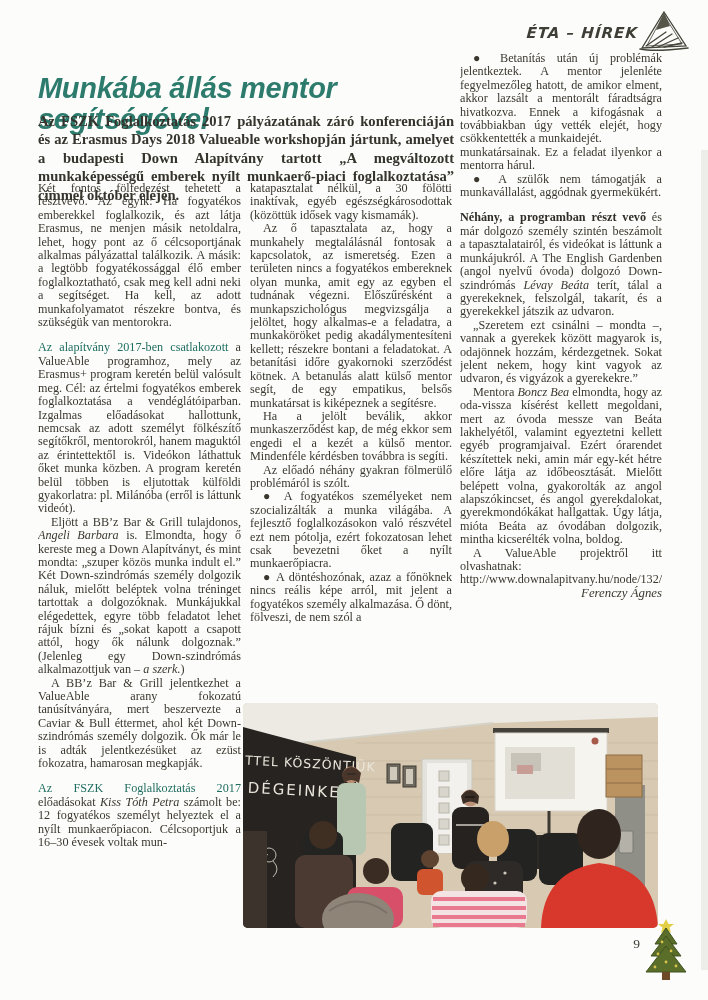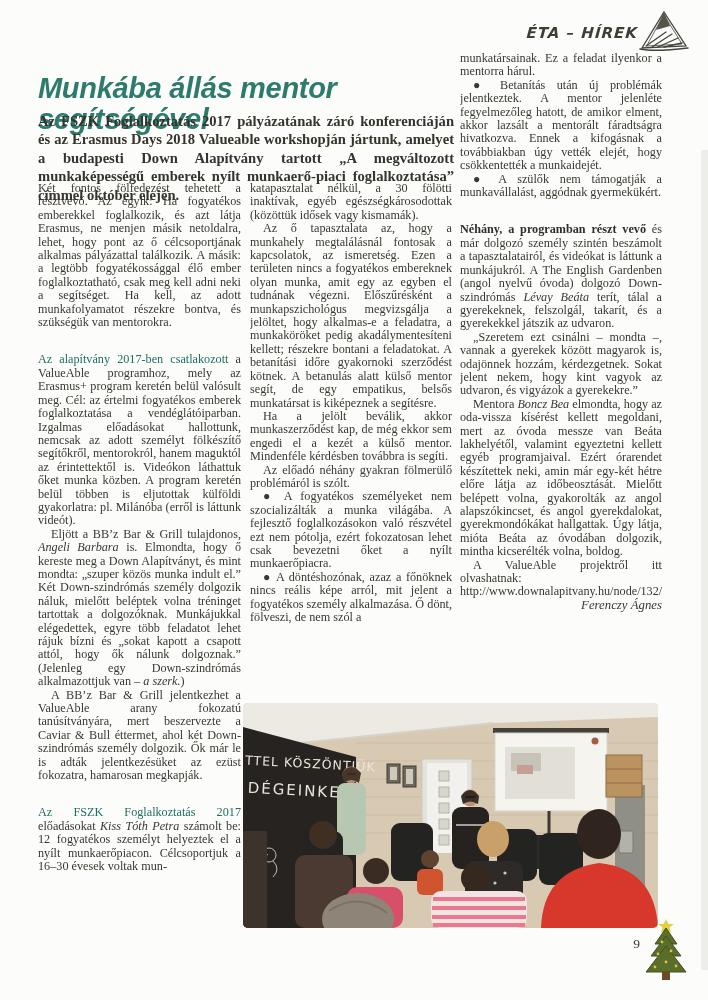--- a/index.html
+++ b/index.html
@@ -22,21 +22,21 @@
     text-align:justify;}
 
   
   .col{position:absolute;width:203px;font-size:12.2px;line-height:13.4px;
     color:#3a372f;overflow:hidden;}
   .col-1{left:38px;top:182px;height:762px;}
   .col-2{left:250px;top:182px;height:521px;width:202px;}
   .col-3{left:460px;top:52px;height:668px;width:202px;}
   .para{margin:0;text-align:justify;text-indent:13px;hyphens:auto;}
   .para.flush{text-indent:0;}
-  .para.space{margin-top:24px;}
+  .para.space{margin-top:12px;}
   .para.byline{text-align:right;text-indent:0;font-style:italic;margin-top:0;font-size:12.8px;}
   .seg-bt{font-weight:normal;color:#1f6e61;}
   .seg-b{font-weight:bold;color:#2f2d27;}
   .seg-i{font-style:italic;}
 
   
   .photo{position:absolute;left:243px;top:703px;width:415px;height:225px;
     border-radius:5px;overflow:hidden;box-shadow:0 0 0 1px #e3ddd2 inset;}
 
   
@@ -75,22 +75,22 @@
     </div>
   <div class="col col-2">
       <p class="para flush"><span>katapasztalat nélkül, a 30 fölötti inaktívak, egyéb egészségkárosodottak (közöttük idősek vagy kismamák).</span></p>
       <p class="para "><span>Az ő tapasztalata az, hogy a munkahely megtalálásnál fontosak a kapcsolatok, az ismeretség. Ezen a területen nincs a fogyatékos embereknek olyan munka, amit egy az egyben el tudnának végezni. Előszűrésként a munkapszichológus megvizsgálja a jelöltet, hogy alkalmas-e a feladatra, a munkaköröket pedig akadálymentesíteni kellett; részekre bontani a feladatokat. A betanítási időre gyakornoki szerződést kötnek. A betanulás alatt külső mentor segít, de egy empatikus, belsős munkatársat is kiképeznek a segítésre.</span></p>
       <p class="para "><span>Ha a jelölt beválik, akkor munkaszerződést kap, de még ekkor sem engedi el a kezét a külső mentor. Mindenféle kérdésben továbbra is segíti.</span></p>
       <p class="para "><span>Az előadó néhány gyakran fölmerülő problémáról is szólt.</span></p>
       <p class="para "><span>● A fogyatékos személyeket nem szocializálták a munka világába. A fejlesztő foglalkozásokon való részvétel ezt nem pótolja, ezért fokozatosan lehet csak bevezetni őket a nyílt munkaerőpiacra.</span></p>
       <p class="para "><span>● A döntéshozónak, azaz a főnöknek nincs reális képe arról, mit jelent a fogyatékos személy alkalmazása. Ő dönt, fölveszi, de nem szól a</span></p>
     </div>
   <div class="col col-3">
+      <p class="para "><span>● Betanítás után új problémák jelentkeztek. A mentor jelenléte fegyelmezőleg hatott, de amikor elment, akkor lazsált a mentorált fáradtságra hivatkozva. Ennek a kifogásnak a továbbiakban úgy vették elejét, hogy csökkentették a munkaidejét.</span></p>
       <p class="para flush"><span>munkatársainak. Ez a feladat ilyenkor a mentorra hárul.</span></p>
-      <p class="para "><span>● Betanítás után új problémák jelentkeztek. A mentor jelenléte fegyelmezőleg hatott, de amikor elment, akkor lazsált a mentorált fáradtságra hivatkozva. Ennek a kifogásnak a továbbiakban úgy vették elejét, hogy csökkentették a munkaidejét.</span></p>
       <p class="para "><span>● A szülők nem támogatják a munkavállalást, aggódnak gyermekükért.</span></p>
       <p class="para flush space"><span class="seg-b">Néhány, a programban részt vevő</span><span> és már dolgozó személy szintén beszámolt a tapasztalatairól, és videókat is láttunk a munkájukról. A The English Gardenben (angol nyelvű óvoda) dolgozó Down-szindrómás </span><span class="seg-i">Lévay Beáta</span><span> terít, tálal a gyerekeknek, felszolgál, takarít, és a gyerekekkel játszik az udvaron.</span></p>
       <p class="para "><span>„Szeretem ezt csinálni – mondta –, vannak a gyerekek között magyarok is, odajönnek hozzám, kérdezgetnek. Sokat jelent nekem, hogy kint vagyok az udvaron, és vigyázok a gyerekekre.”</span></p>
       <p class="para "><span>Mentora </span><span class="seg-i">Boncz Bea</span><span> elmondta, hogy az oda-vissza kísérést kellett megoldani, mert az óvoda messze van Beáta lakhelyétől, valamint egyeztetni kellett egyéb programjaival. Ezért órarendet készítettek neki, amin már egy-két hétre előre látja az időbeosztását. Mielőtt belépett volna, gyakorolták az angol alapszókincset, és angol gyerekdalokat, gyerekmondókákat hallgattak. Úgy látja, mióta Beáta az óvodában dolgozik, mintha kicserélték volna, boldog.</span></p>
       <p class="para "><span>A ValueAble projektről itt olvashatnak: http://www.downalapitvany.hu/node/132/</span></p>
       <p class="para byline"><span>Ferenczy Ágnes</span></p>
     </div>
 
   <div class="photo">
     <svg width="415" height="225" viewBox="0 0 415 225">

